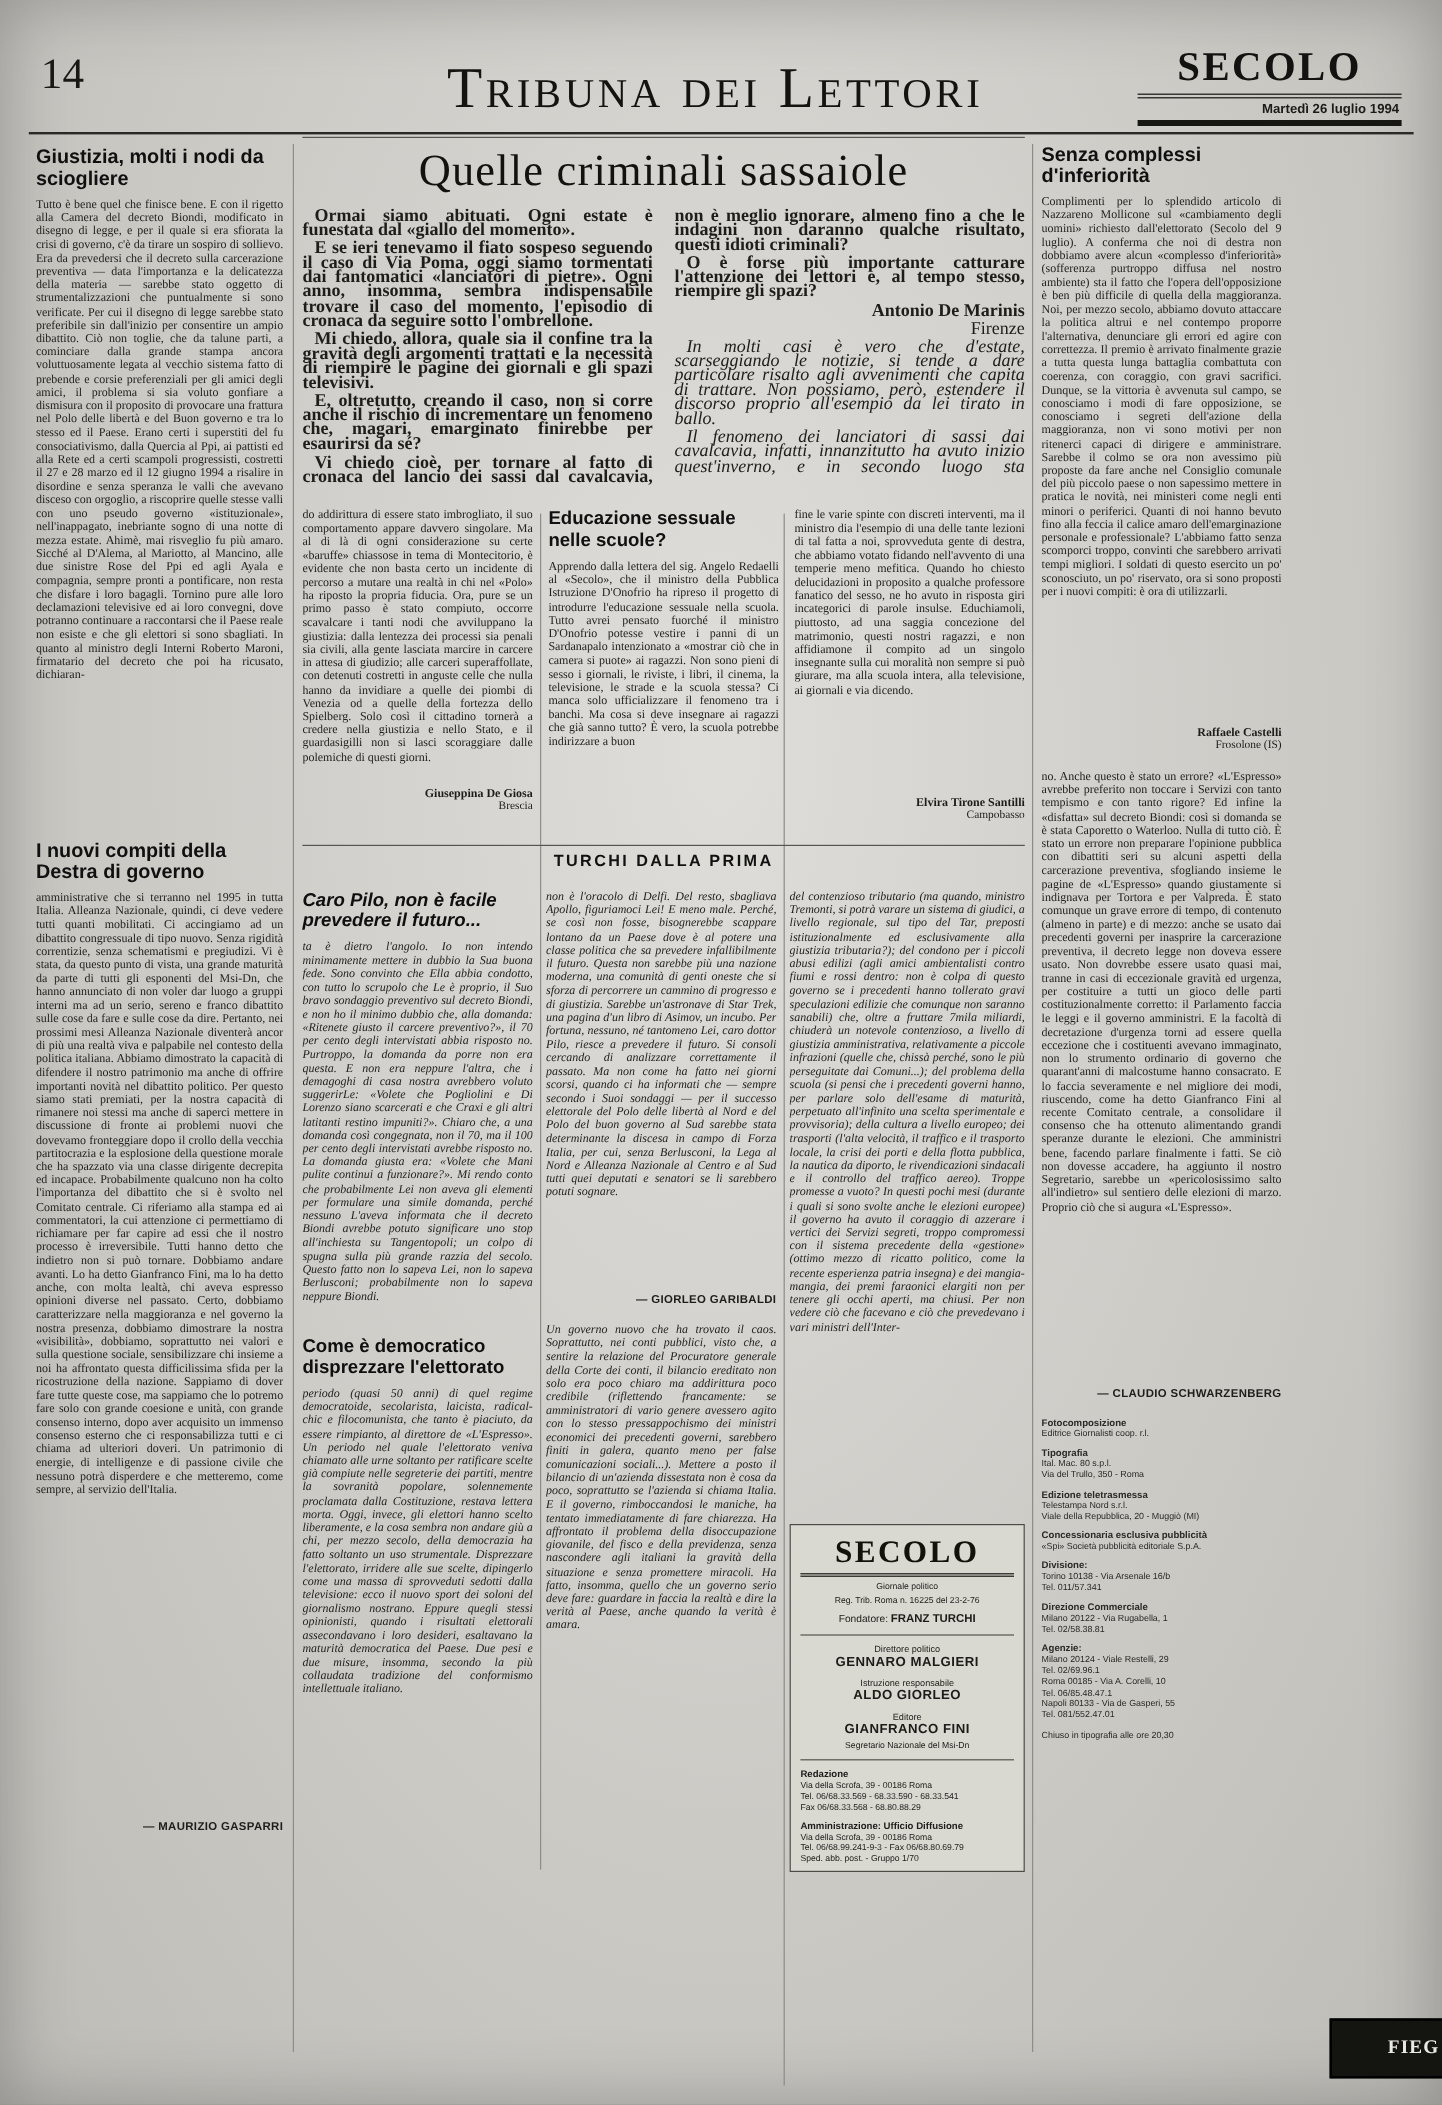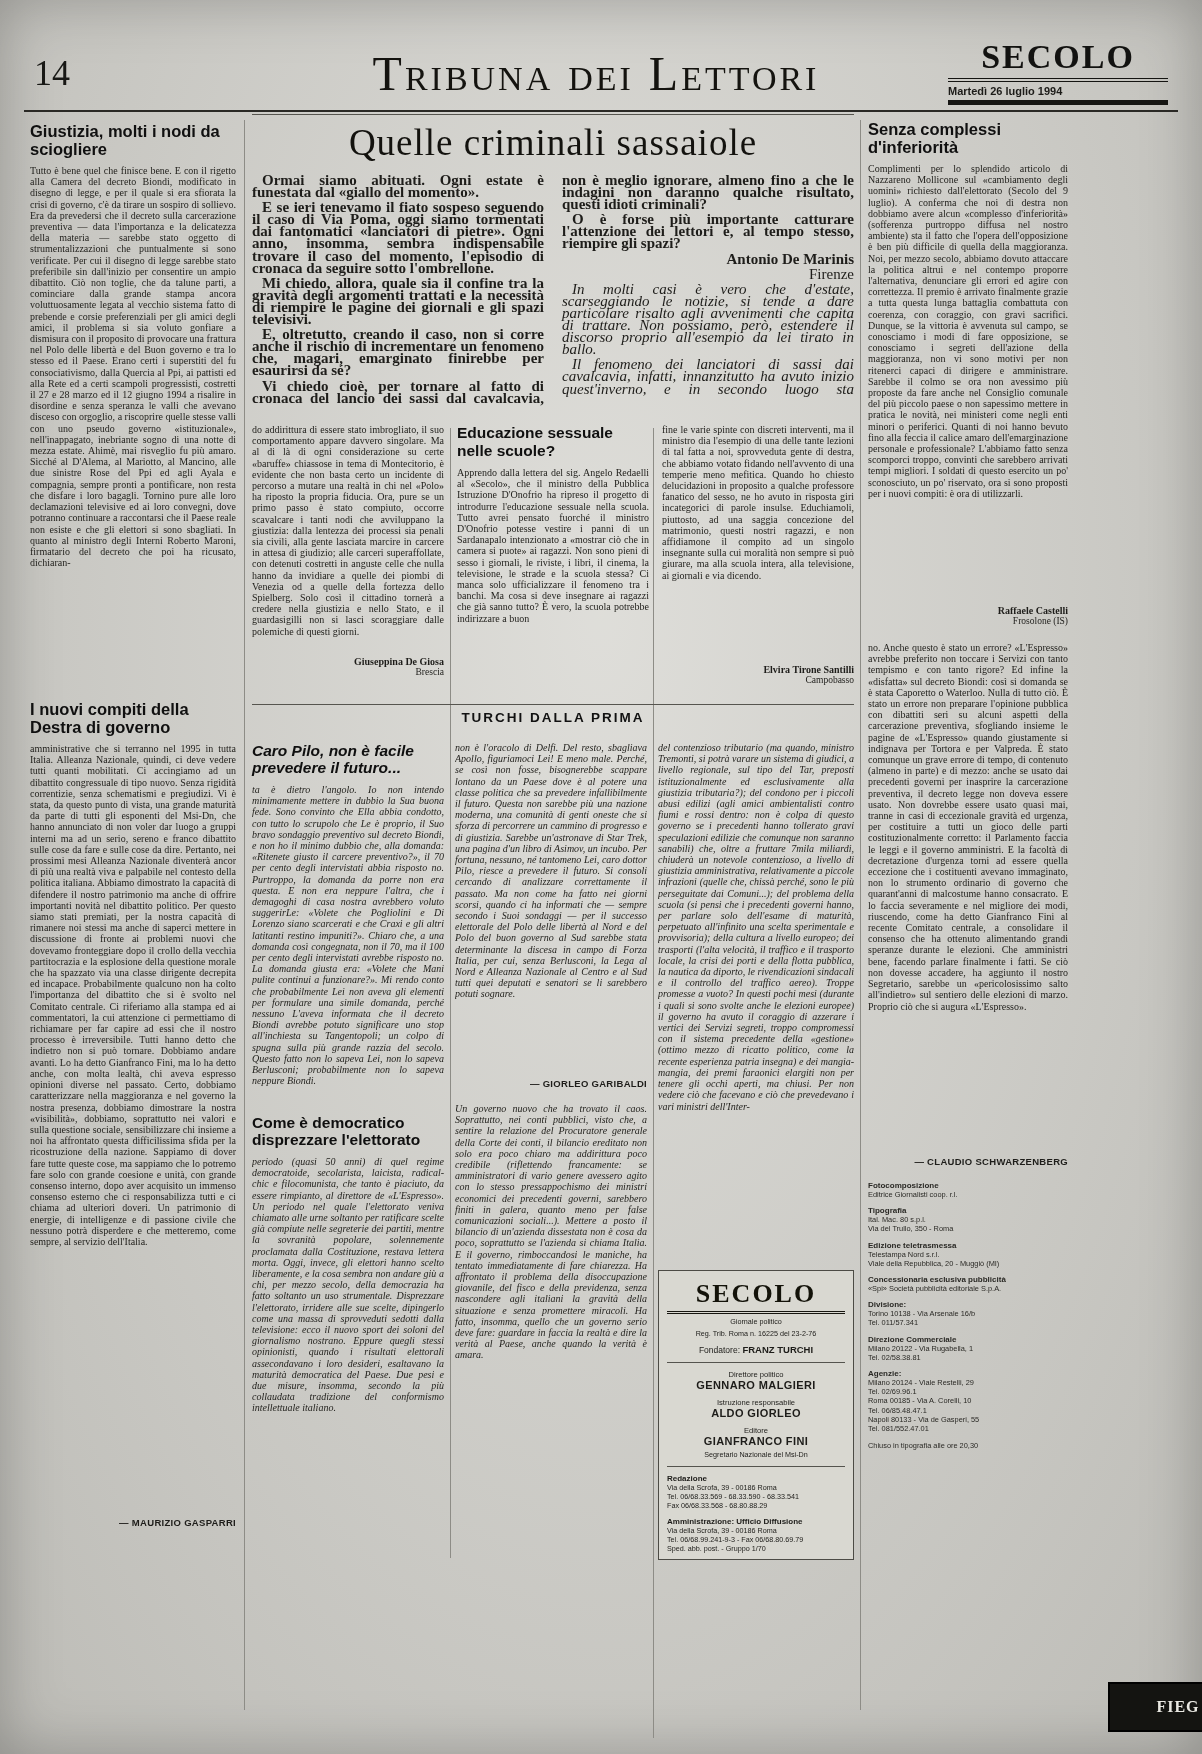--- a/index.html
+++ b/index.html
@@ -2,27 +2,27 @@
 <html lang="it"><head>
 <meta charset="utf-8">
 <style>
   html,body{margin:0;padding:0;background:#97958f;}
   .page{position:relative;width:1202px;height:1754px;margin:0 auto;
         background:#d2d1cb;
         background-image:radial-gradient(ellipse at 50% 35%, rgba(255,255,255,.28), rgba(0,0,0,.10));
         box-shadow:inset 0 0 60px rgba(0,0,0,.25);
         overflow:hidden;color:#1e1d1a;}
   
-  .pagenum{position:absolute;left:34px;top:52px;font:400 36px "Liberation Serif",serif;color:#181815;}
+  .pagenum{position:absolute;left:34px;top:40px;font:400 36px "Liberation Serif",serif;color:#181815;}
   .masthead{position:absolute;left:240px;right:250px;top:46px;text-align:center;
             font:400 48px "Liberation Serif",serif;font-variant:small-caps;letter-spacing:3px;color:#14130f;}
   .brandblock{position:absolute;right:34px;top:38px;width:220px;}
   .brand{font:900 34px "Liberation Serif",serif;letter-spacing:2px;text-align:center;
          border-bottom:4px double #141411;padding-bottom:2px;color:#121210;}
-  .brand-date{font:bold 11px "Liberation Sans",sans-serif;text-align:left;padding:3px 2px 2px 0;color:#1c1b18;}
+  .brand-date{font:bold 11px "Liberation Sans",sans-serif;text-align:right;padding:3px 2px 2px 0;color:#1c1b18;}
   .brand-bar{height:5px;background:#161613;margin-top:1px;}
   .headrule{position:absolute;left:24px;right:24px;top:110px;border-top:2px solid #2a2925;}
   
   .vr{position:absolute;width:1px;background:#8d8c86;}
   
   .body-t{font-family:"Liberation Serif",serif;font-size:10px;line-height:11.2px;text-align:justify;color:#24231f;overflow:hidden;}
   .it{font-style:italic;}
   .ltr-title{font-family:"Liberation Sans",sans-serif;font-weight:bold;font-size:16.5px;line-height:18px;color:#101010;margin-bottom:7px;}
   .sig-n{text-align:right;font-weight:bold;font-size:10px;margin-top:4px;font-family:"Liberation Serif",serif;}
   .sig-p{text-align:right;font-size:9.5px;font-family:"Liberation Serif",serif;}

